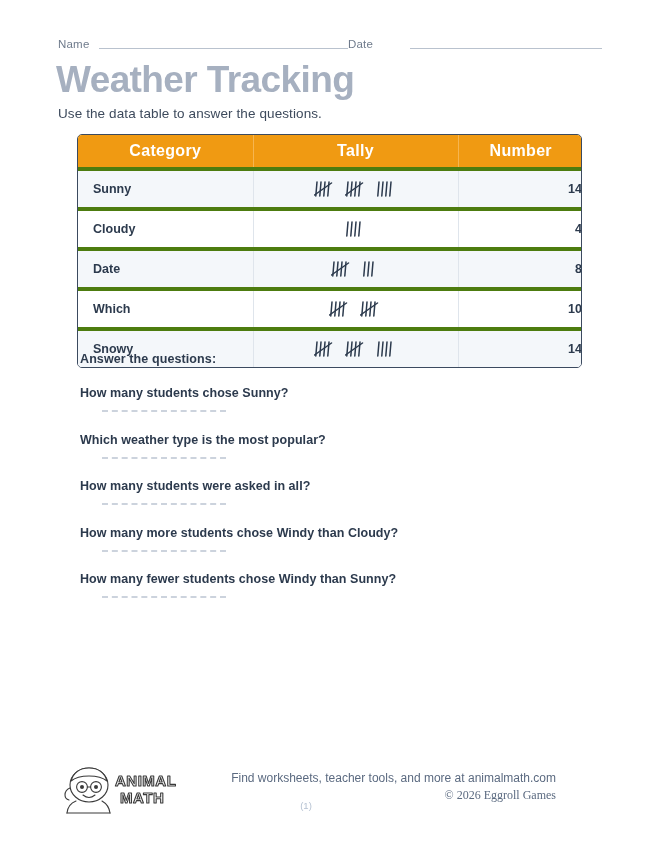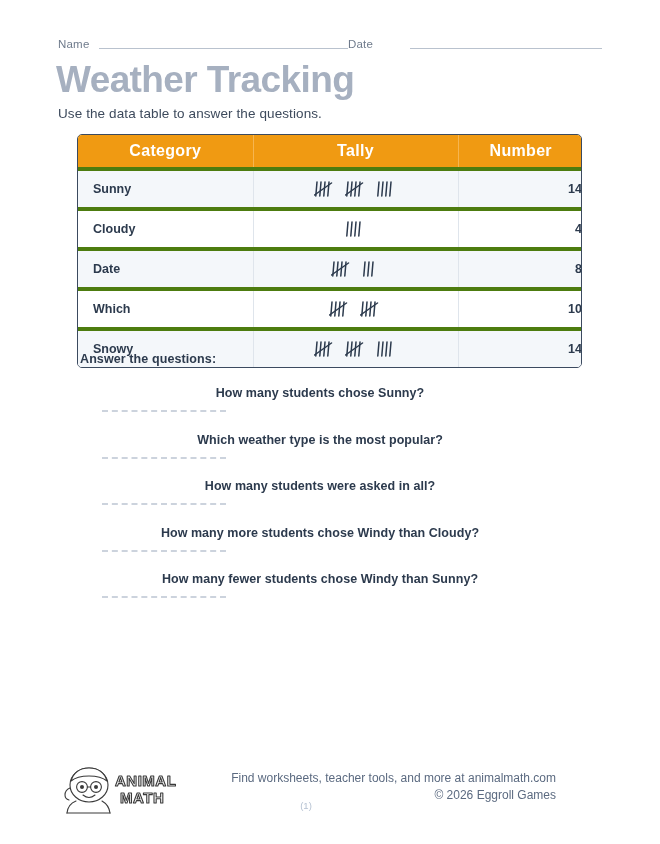--- a/index.html
+++ b/index.html
@@ -141,21 +141,20 @@
     font-size: 12.5px;
     font-weight: bold;
     color: #2c3a4d;
     letter-spacing: .1px;
   }
   .questions {
     position: absolute;
     left: 80px;
     top: 386px;
     width: 480px;
-    text-align: center;
   }
   .question-block { margin-bottom: 20.5px; }
   .question-text {
     font-size: 12.5px;
     font-weight: bold;
     color: #2c3a4d;
     letter-spacing: .05px;
     line-height: 1.2;
   }
   .answer-line {
@@ -176,21 +175,21 @@
   }
   .footer-text {
     position: absolute;
     right: 56px;
     top: 770px;
     text-align: right;
     font-size: 12px;
     color: #5b6a80;
     line-height: 1.45;
   }
-  .footer-line2 { color: #5b6a80; }
+  .footer-line2 { color: #5b6a80; font-family: Liberation Serif, serif; }
   .page-number {
     position: absolute;
     left: 0;
     right: 0;
     top: 800px;
     text-align: center;
     font-size: 9.5px;
     color: #b6c2d2;
   }
 </style>

